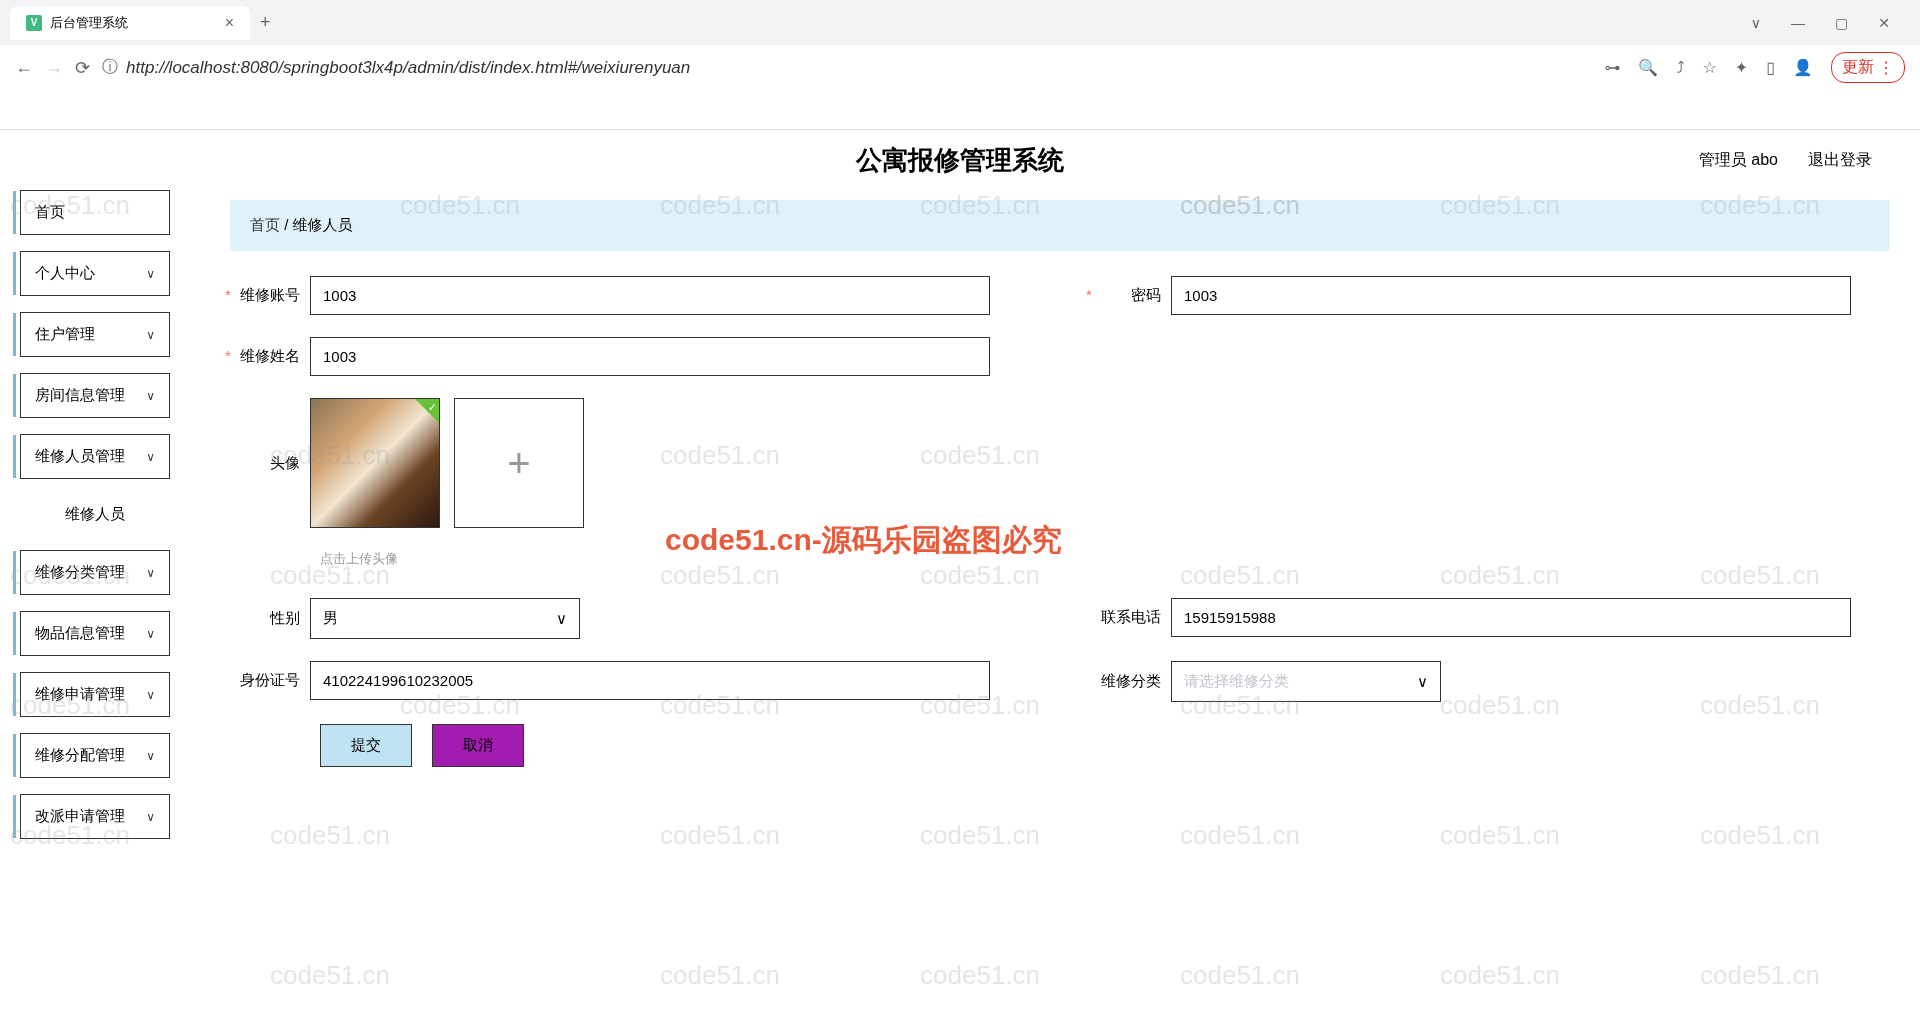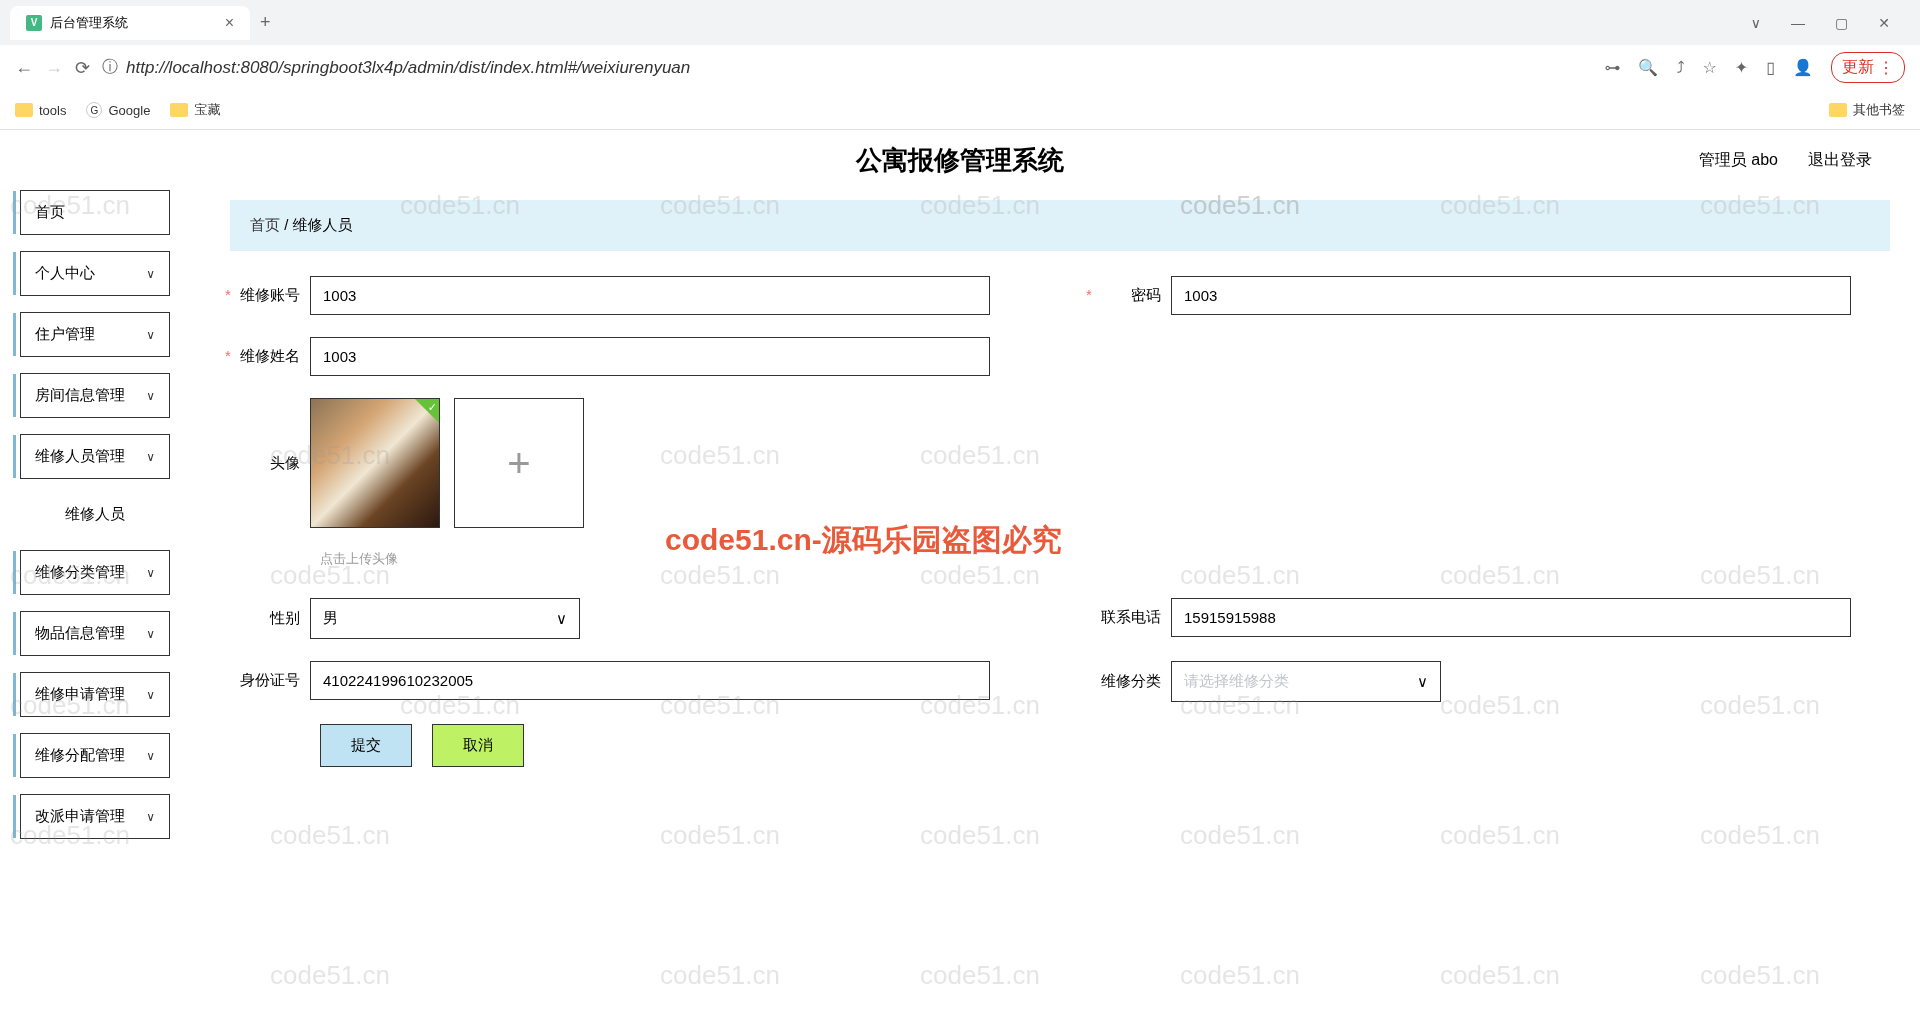--- a/index.html
+++ b/index.html
@@ -61,21 +61,21 @@
 .avatar-thumb { width: 130px; height: 130px; border: 1px solid #333; position: relative; overflow: hidden; }
 .avatar-thumb.filled { background: linear-gradient(135deg, #8b7355 0%, #d4a574 30%, #f0e6d2 50%, #6b4423 70%, #2c1810 100%); }
 .avatar-corner { position: absolute; top: 0; right: 0; width: 0; height: 0; border-left: 24px solid transparent; border-top: 24px solid #67c23a; }
 .avatar-corner::after { content: "✓"; position: absolute; top: -22px; right: 2px; color: #fff; font-size: 11px; }
 .avatar-upload { width: 130px; height: 130px; border: 1px solid #333; display: flex; align-items: center; justify-content: center; font-size: 40px; color: #999; cursor: pointer; }
 .avatar-hint { font-size: 13px; color: #999; margin-top: 12px; margin-left: 90px; }
 
 .btn-row { display: flex; gap: 20px; margin-left: 90px; margin-top: 20px; }
 .btn { padding: 11px 30px; border: 1px solid #333; font-size: 15px; cursor: pointer; }
 .btn-primary { background: #bfe3f2; }
-.btn-default { background: #bef264; }
+.btn-default { background: #a21caf; }
 
 .watermark { position: absolute; font-size: 30px; color: #e85a3a; font-weight: bold; top: 520px; left: 665px; z-index: 100; }
 .wm-bg { position: absolute; font-size: 26px; color: rgba(150,150,150,0.25); pointer-events: none; }
 </style>
 </head>
 <body>
 
 <div class="browser-chrome">
   <div class="tab-bar">
     <div class="tab">
@@ -105,38 +105,20 @@
       <span>⤴</span>
       <span>☆</span>
       <span>✦</span>
       <span>▯</span>
       <span>👤</span>
       <span class="update-btn">
           <span>更新</span> 
           <span>⋮</span>
         </span>
     </div>
-  </div>
-  <div class="bookmark-bar">
-    <div class="bookmark-item">
-        <div class="folder-icon"></div>
-        <span>tools</span>
-      </div>
-    <div class="bookmark-item">
-        <div class="google-icon">G</div>
-        <span>Google</span>
-      </div>
-    <div class="bookmark-item">
-        <div class="folder-icon"></div>
-        <span>宝藏</span>
-      </div>
-    <div class="bookmark-item bookmark-right">
-        <div class="folder-icon"></div>
-        <span>其他书签</span>
-      </div>
   </div>
 </div>
 
 <div class="header-bar">
   <div class="app-title">公寓报修管理系统</div>
   <div class="header-right">
     <span>管理员 abo</span>
     <span>退出登录</span>
   </div>
 </div>

